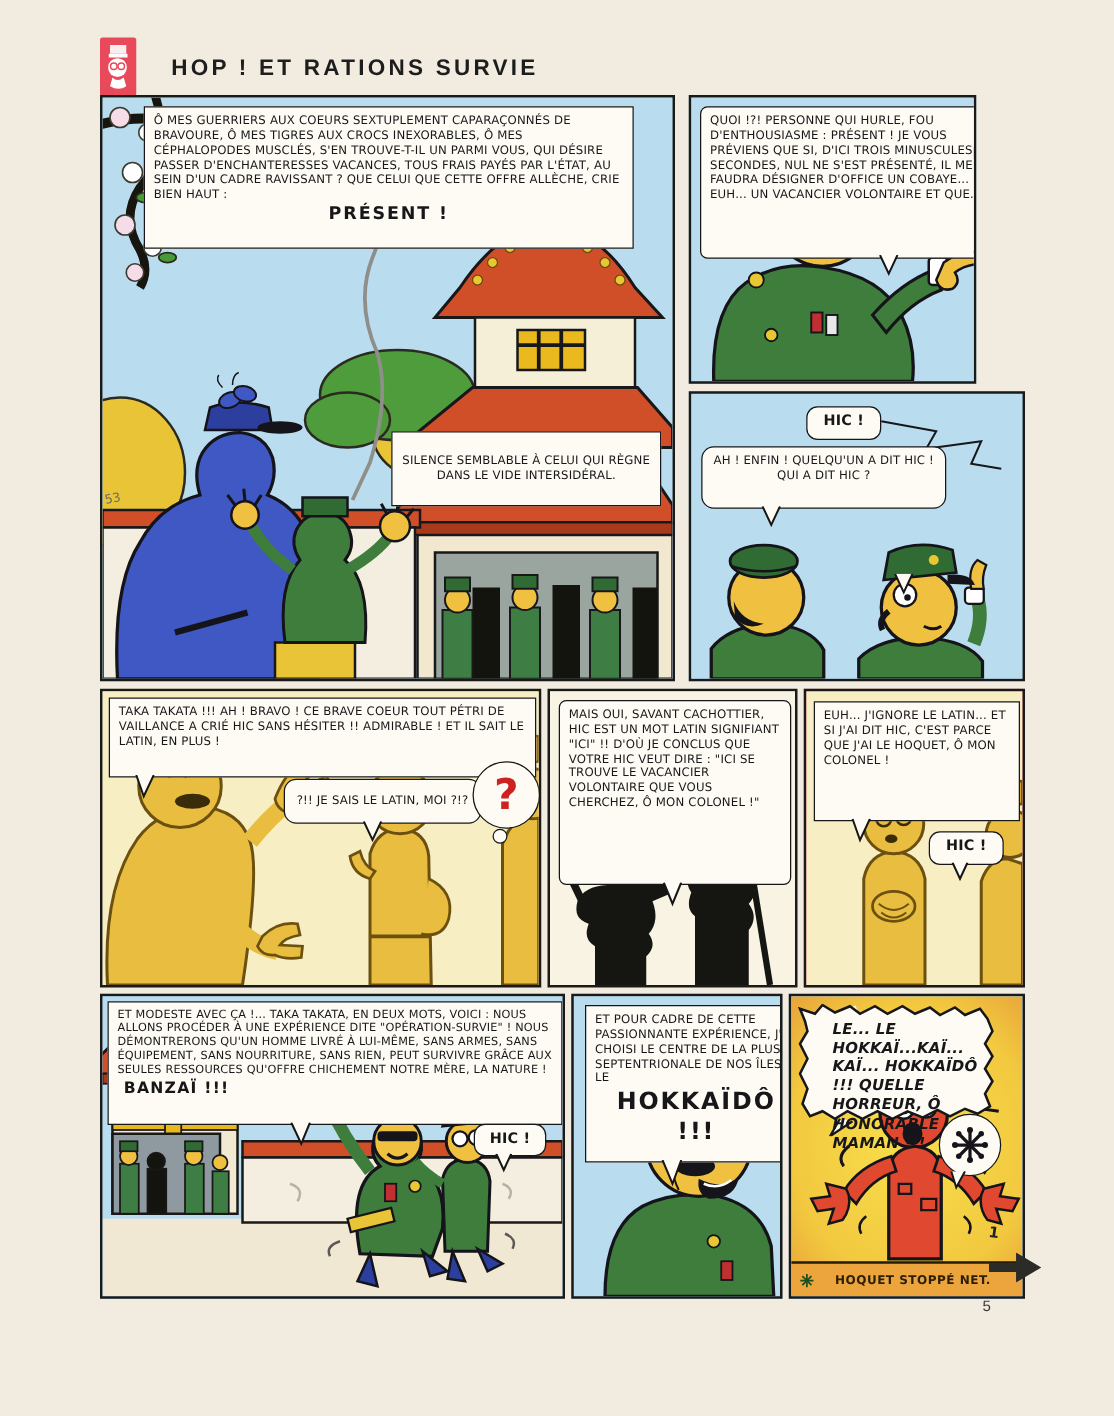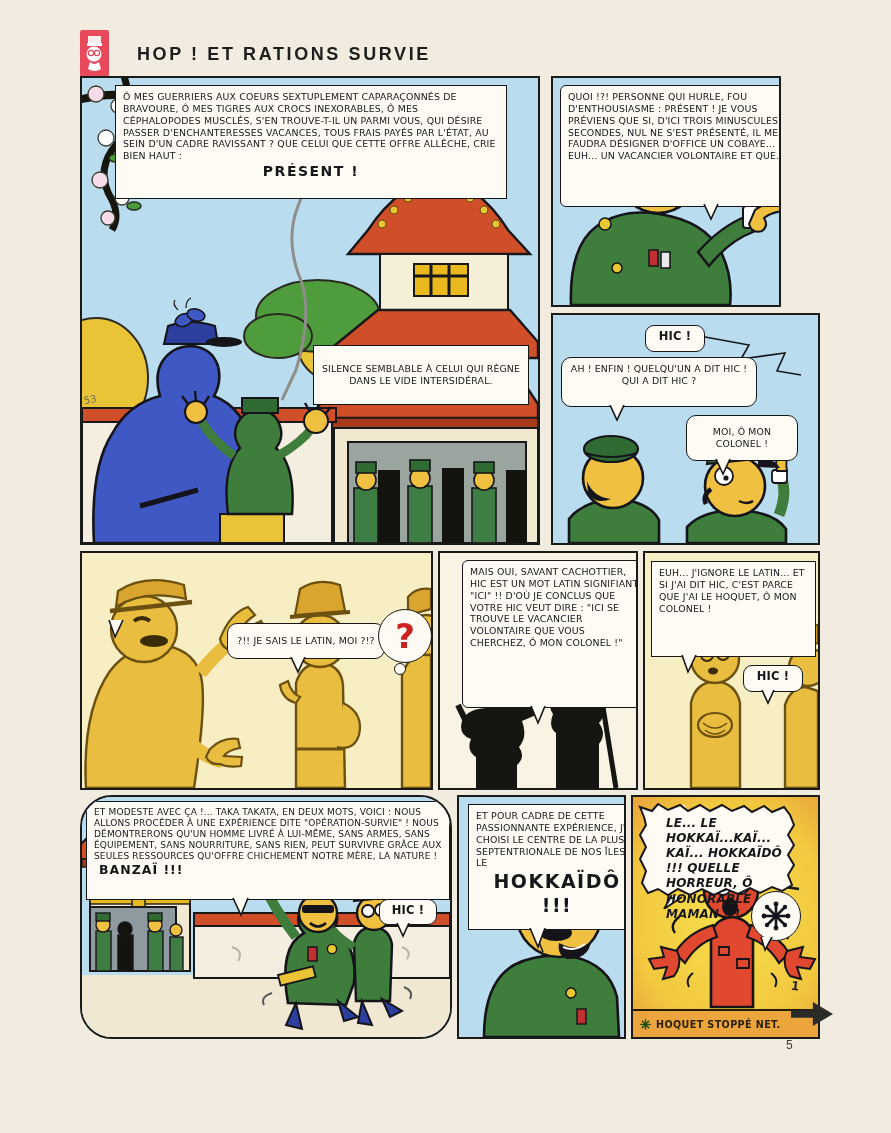--- a/index.html
+++ b/index.html
@@ -18,21 +18,21 @@
          display:flex;align-items:center;justify-content:center;font-weight:bold;}
   #title{position:absolute;left:137px;top:44px;font-family:"Liberation Sans",sans-serif;font-weight:bold;
          font-size:18px;letter-spacing:2.6px;color:#1d1d1d;}
   #logo{position:absolute;left:80px;top:30px;width:29px;height:47px;background:#e84a5c;border-radius:2px;}
   #pagenum{position:absolute;left:786px;top:1038px;font-size:12px;color:#3a3a3a;font-family:"Liberation Sans",sans-serif;}
   #doodle{position:absolute;left:2px;top:316px;z-index:2;font-size:10px;color:#6b6b66;transform:rotate(-12deg);}
   #platemark{position:absolute;left:158px;top:182px;z-index:3;font-size:12px;color:#222;transform:rotate(8deg);font-weight:bold;}
   #nextarrow{position:absolute;left:791px;top:1001px;width:42px;height:26px;background:#2b2b28;z-index:5;
              clip-path:polygon(0 36%,52% 36%,52% 4%,100% 50%,52% 96%,52% 64%,0 64%);}
   .capstrip{position:absolute;left:0;bottom:0;width:100%;height:28px;background:#eca43d;border-top:2px solid #241c07;
-            z-index:4;display:flex;align-items:center;padding:11px 6px;box-sizing:border-box;gap:4px;
+            z-index:4;display:flex;align-items:center;padding:11px 6px;box-sizing:border-box;gap:16px;
             font-size:9.6px;font-weight:bold;letter-spacing:.4px;color:#2d2105;}
 </style>
 </head>
 <body>
 
 <div id="logo">
   <svg width="29" height="47" viewBox="0 0 29 47">
     <rect x="8" y="6" width="13" height="7" fill="#fff" opacity=".9"></rect>
     <path d="M7,13 h15 v3 h-15 z" fill="#fff"></path>
     <circle cx="14" cy="24" r="7.5" fill="#fff"></circle>
@@ -227,23 +227,20 @@
   </svg>
   <div class="bubble hic" style="left:92px;top:10px;width:60px;height:27px;">
     <span>HIC !</span>
   </div>
   <div class="bubble rounded center" style="left:8px;top:42px;width:196px;height:50px;">
     <span>AH ! ENFIN ! QUELQU'UN A DIT HIC ! QUI A DIT HIC ?</span>
   </div>
   <svg class="tail" style="left:56px;top:90px;" width="18" height="18">
     <path d="M1,0 L8,15 L15,0" fill="#fdfbf3" stroke="#17171a" stroke-width="1.6"></path>
   </svg>
-  <div class="bubble rounded center" style="left:133px;top:100px;width:112px;height:46px;display:flex;align-items:center;justify-content:center;">
-    <span>MOI, Ô MON COLONEL !</span>
-  </div>
   <svg class="tail" style="left:162px;top:144px;" width="18" height="18">
     <path d="M1,0 L8,15 L15,0" fill="#fdfbf3" stroke="#17171a" stroke-width="1.6"></path>
   </svg>
 </div>
 
 <div class="panel" style="left:80px;top:551px;width:353px;height:239px;background:#f7eec4;">
   <svg class="art" width="349" height="235" viewBox="0 0 349 235">
     <rect width="349" height="235" fill="#f7eec4"></rect>
 
     <path d="M4,235 Q0,158 28,118 Q46,94 78,92 Q110,95 118,120 Q126,142 112,235 Z" fill="#e9bd3f" stroke="#6b500f" stroke-width="2.4"></path>
@@ -265,20 +262,23 @@
     <path d="M222,76 l14,2" stroke="#3a2c08" stroke-width="3.4"></path>
     <ellipse cx="228" cy="100" rx="6" ry="4" fill="#3a2c08"></ellipse>
     <path d="M214,150 Q200,146 198,132 L206,128 Q209,140 218,144 Z" fill="#e9bd3f" stroke="#6b500f" stroke-width="2.2"></path>
     <path d="M261,150 Q282,160 277,182 Q272,198 255,194" fill="#e9bd3f" stroke="#6b500f" stroke-width="2.2"></path>
     <line x1="214" y1="196" x2="262" y2="196" stroke="#6b500f" stroke-width="3"></line>
 
     <path d="M320,235 L320,122 Q328,100 344,100 L349,102 L349,235 Z" fill="#e9bd3f" stroke="#6b500f" stroke-width="2.4"></path>
     <circle cx="344" cy="82" r="20" fill="#e9bd3f" stroke="#6b500f" stroke-width="2.4"></circle>
     <path d="M326,62 L349,56 L349,36 Q334,34 326,44 Z" fill="#d9a52e" stroke="#6b500f" stroke-width="2.2"></path>
   </svg>
+  <div class="bubble" style="left:5px;top:5px;width:342px;height:64px;">
+    <span>TAKA TAKATA !!! AH ! BRAVO ! CE BRAVE COEUR TOUT PÉTRI DE VAILLANCE A CRIÉ HIC SANS HÉSITER !! ADMIRABLE ! ET IL SAIT LE LATIN, EN PLUS !</span>
+  </div>
   <svg class="tail" style="left:26px;top:67px;" width="18" height="20">
     <path d="M1,0 L7,17 L15,0" fill="#fdfbf3" stroke="#17171a" stroke-width="1.6"></path>
   </svg>
   <div class="bubble rounded center" style="left:145px;top:70px;width:158px;height:36px;display:flex;align-items:center;justify-content:center;text-align:center;">
     <span>?!! JE SAIS LE LATIN, MOI ?!?</span>
   </div>
   <svg class="tail" style="left:208px;top:104px;" width="18" height="18">
     <path d="M1,0 L8,15 L15,0" fill="#fdfbf3" stroke="#17171a" stroke-width="1.6"></path>
   </svg>
   <div class="qmark" style="left:296px;top:56px;width:52px;height:52px;font-size:34px;color:#cc2222;">
@@ -290,21 +290,21 @@
 <div class="panel" style="left:438px;top:551px;width:200px;height:239px;background:#f8f3e3;">
   <svg class="art" width="196" height="235" viewBox="0 0 196 235">
     <rect width="196" height="235" fill="#f8f3e3"></rect>
     <line x1="18" y1="152" x2="58" y2="235" stroke="#151512" stroke-width="6"></line>
     <path d="M36,235 L36,204 Q26,198 31,186 Q18,182 22,168 Q27,156 46,155 Q50,144 64,146 L68,136 Q82,132 88,144 Q98,148 96,162 L82,168 Q88,184 79,194 Q86,204 77,212 L77,235 Z" fill="#151512"></path>
     <path d="M52,136 L86,126 L82,112 Q62,106 50,120 Z" fill="#151512"></path>
     <path d="M116,235 L116,180 Q108,174 113,161 Q105,149 118,141 Q131,134 142,143 Q156,139 159,152 Q168,160 159,170 Q167,181 159,191 L159,235 Z" fill="#151512"></path>
     <path d="M119,140 L153,132 L150,117 Q132,111 120,122 Z" fill="#151512"></path>
     <line x1="162" y1="148" x2="176" y2="235" stroke="#151512" stroke-width="5"></line>
   </svg>
-  <div class="bubble" style="left:22px;top:7px;width:186px;height:148px;border-radius:6px;">
+  <div class="bubble" style="left:7px;top:7px;width:186px;height:148px;border-radius:6px;">
     <span>MAIS OUI, SAVANT CACHOTTIER, HIC EST UN MOT LATIN SIGNIFIANT "ICI" !! D'OÙ JE CONCLUS QUE VOTRE HIC VEUT DIRE : "ICI SE TROUVE LE VACANCIER VOLONTAIRE QUE VOUS CHERCHEZ, Ô MON COLONEL !"</span>
   </div>
   <svg class="tail" style="left:90px;top:153px;" width="18" height="20">
     <path d="M1,0 L8,17 L15,0" fill="#fdfbf3" stroke="#17171a" stroke-width="1.6"></path>
   </svg>
 </div>
 
 <div class="panel" style="left:643px;top:551px;width:177px;height:239px;background:#fca5a5;">
   <svg class="art" width="173" height="235" viewBox="0 0 173 235">
     <rect width="173" height="235" fill="#f7eec4"></rect>
@@ -328,21 +328,21 @@
     <path d="M1,0 L7,17 L15,0" fill="#fdfbf3" stroke="#17171a" stroke-width="1.6"></path>
   </svg>
   <div class="bubble hic" style="left:98px;top:112px;width:60px;height:27px;">
     <span>HIC !</span>
   </div>
   <svg class="tail" style="left:116px;top:137px;" width="16" height="16">
     <path d="M1,0 L7,13 L13,0" fill="#fdfbf3" stroke="#17171a" stroke-width="1.6"></path>
   </svg>
 </div>
 
-<div class="panel" style="left:80px;top:795px;width:372px;height:244px;border-radius:32px;">
+<div class="panel" style="left:80px;top:795px;width:372px;height:244px;">
   <svg class="art" width="368" height="240" viewBox="0 0 368 240">
     <rect width="368" height="240" fill="#b9dcef"></rect>
     <rect x="0" y="178" width="368" height="62" fill="#f0e8d2"></rect>
 
     <rect x="112" y="116" width="256" height="13" fill="#d14f28" stroke="#18181a" stroke-width="2"></rect>
     <rect x="112" y="129" width="256" height="52" fill="#f4eee0" stroke="#18181a" stroke-width="2"></rect>
     <path d="M150,150 q12,4 6,14 M250,140 q12,4 6,12 M320,150 q10,4 5,12" fill="none" stroke="#b9b2a0" stroke-width="2"></path>
 
     <path d="M-4,50 L18,28 L98,28 L120,48 L120,62 L-4,62 Z" fill="#d14f28" stroke="#18181a" stroke-width="2.2"></path>
     <rect x="0" y="62" width="114" height="8" fill="#a83a1c" stroke="#18181a" stroke-width="1.4"></rect>

